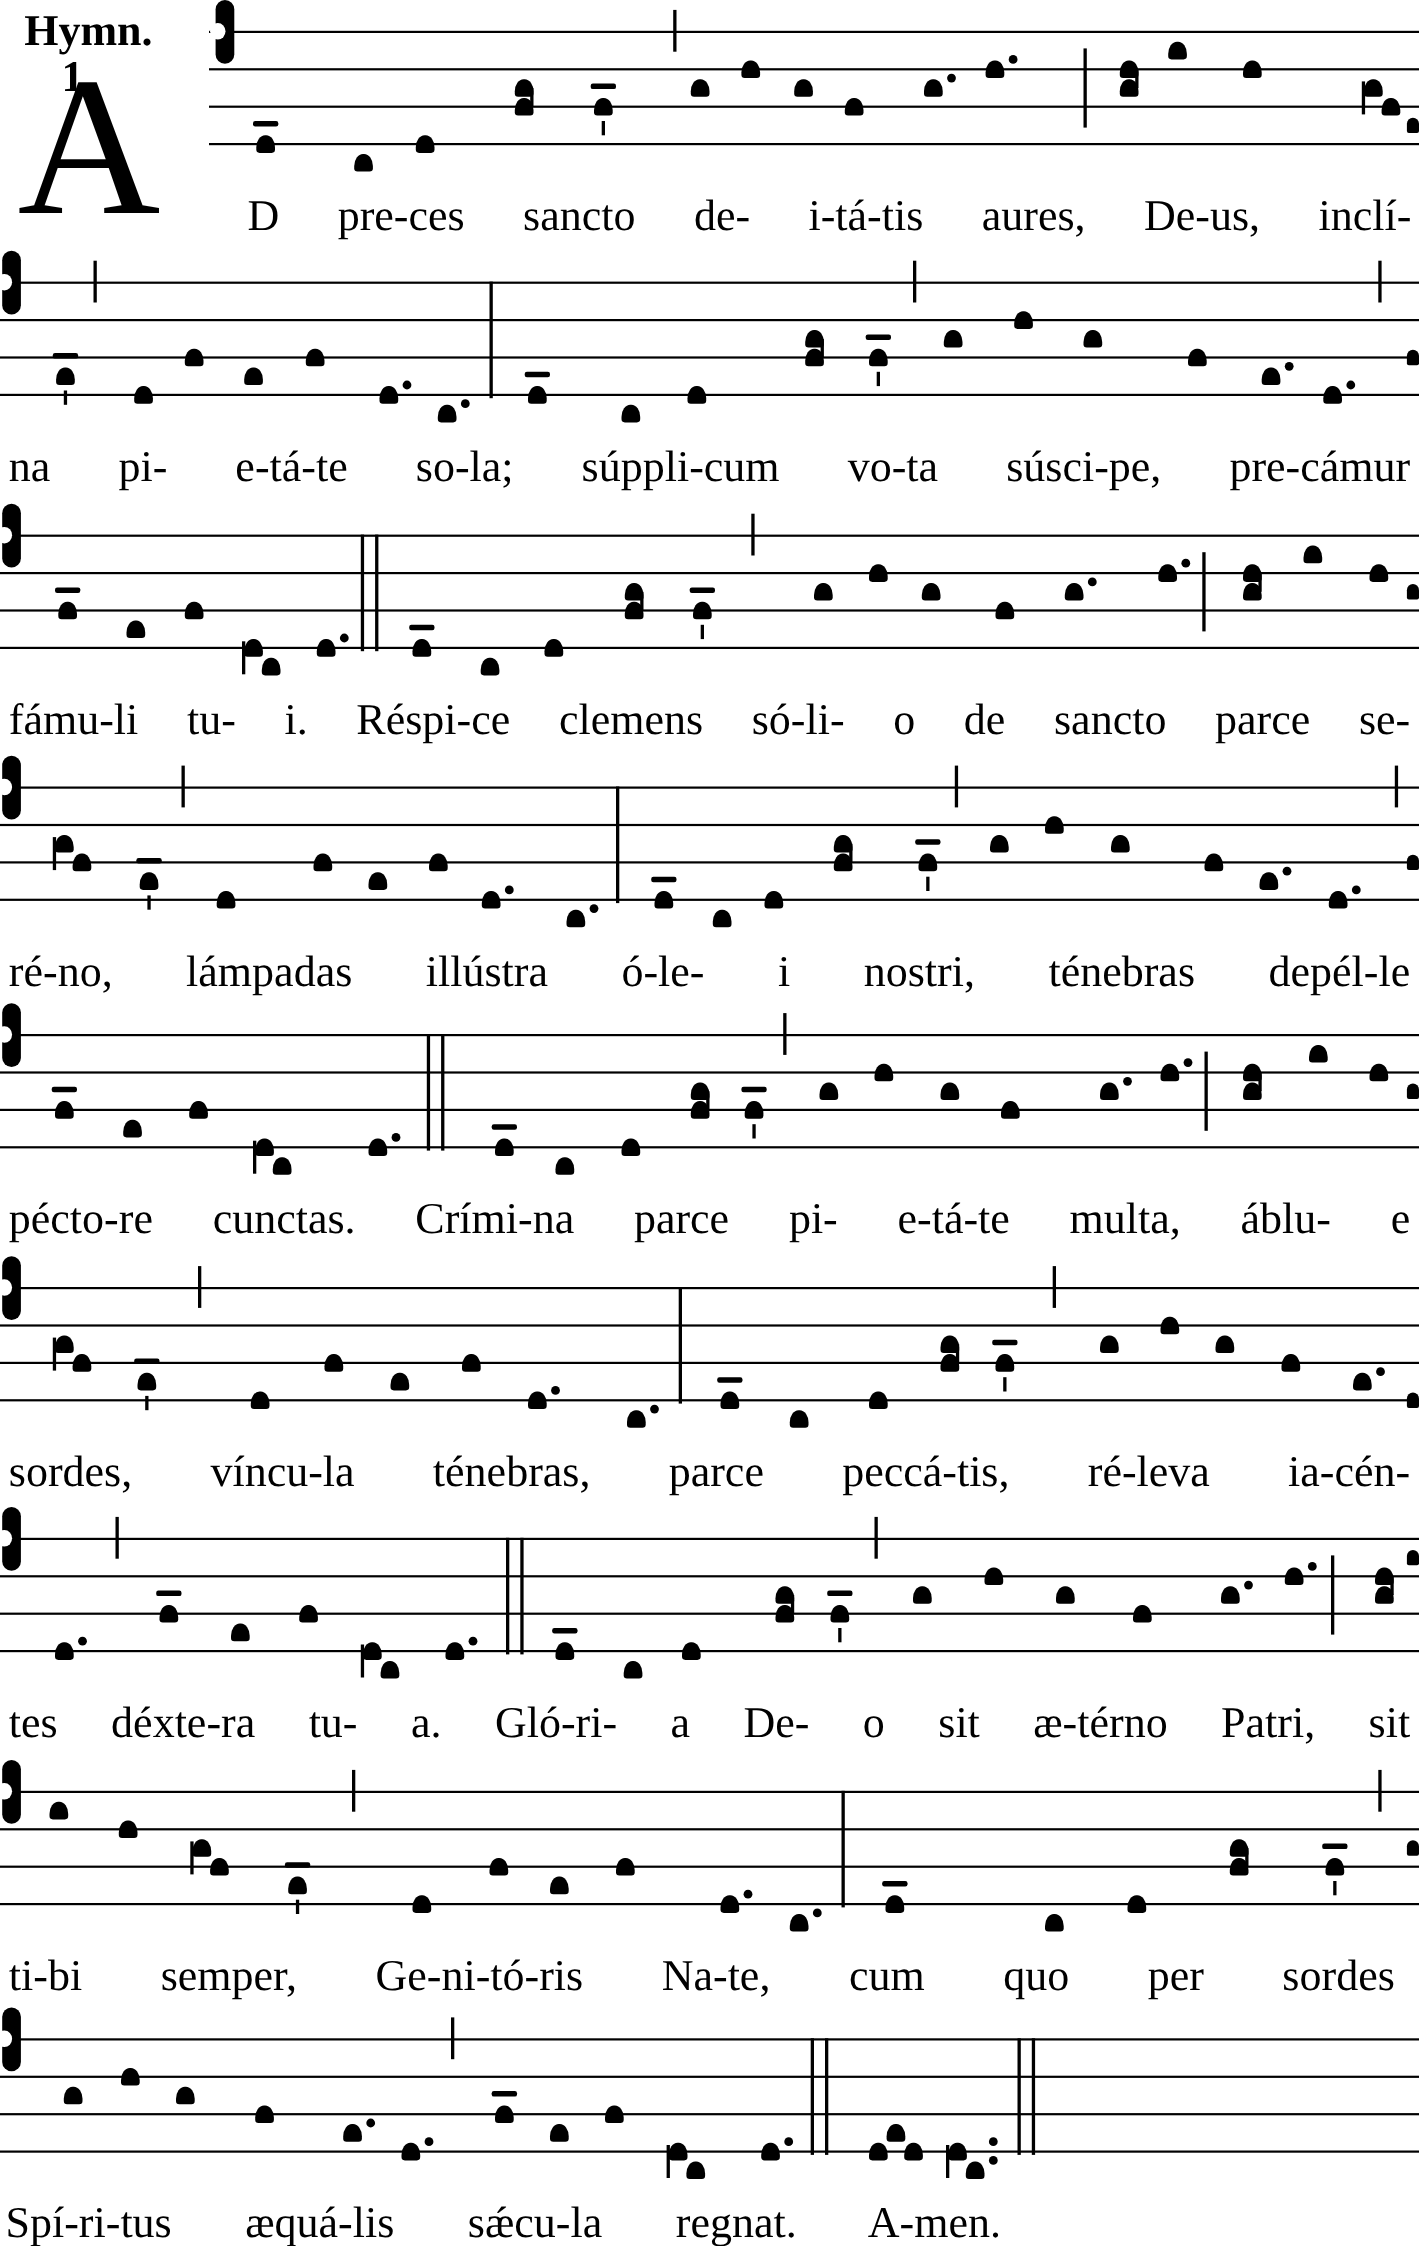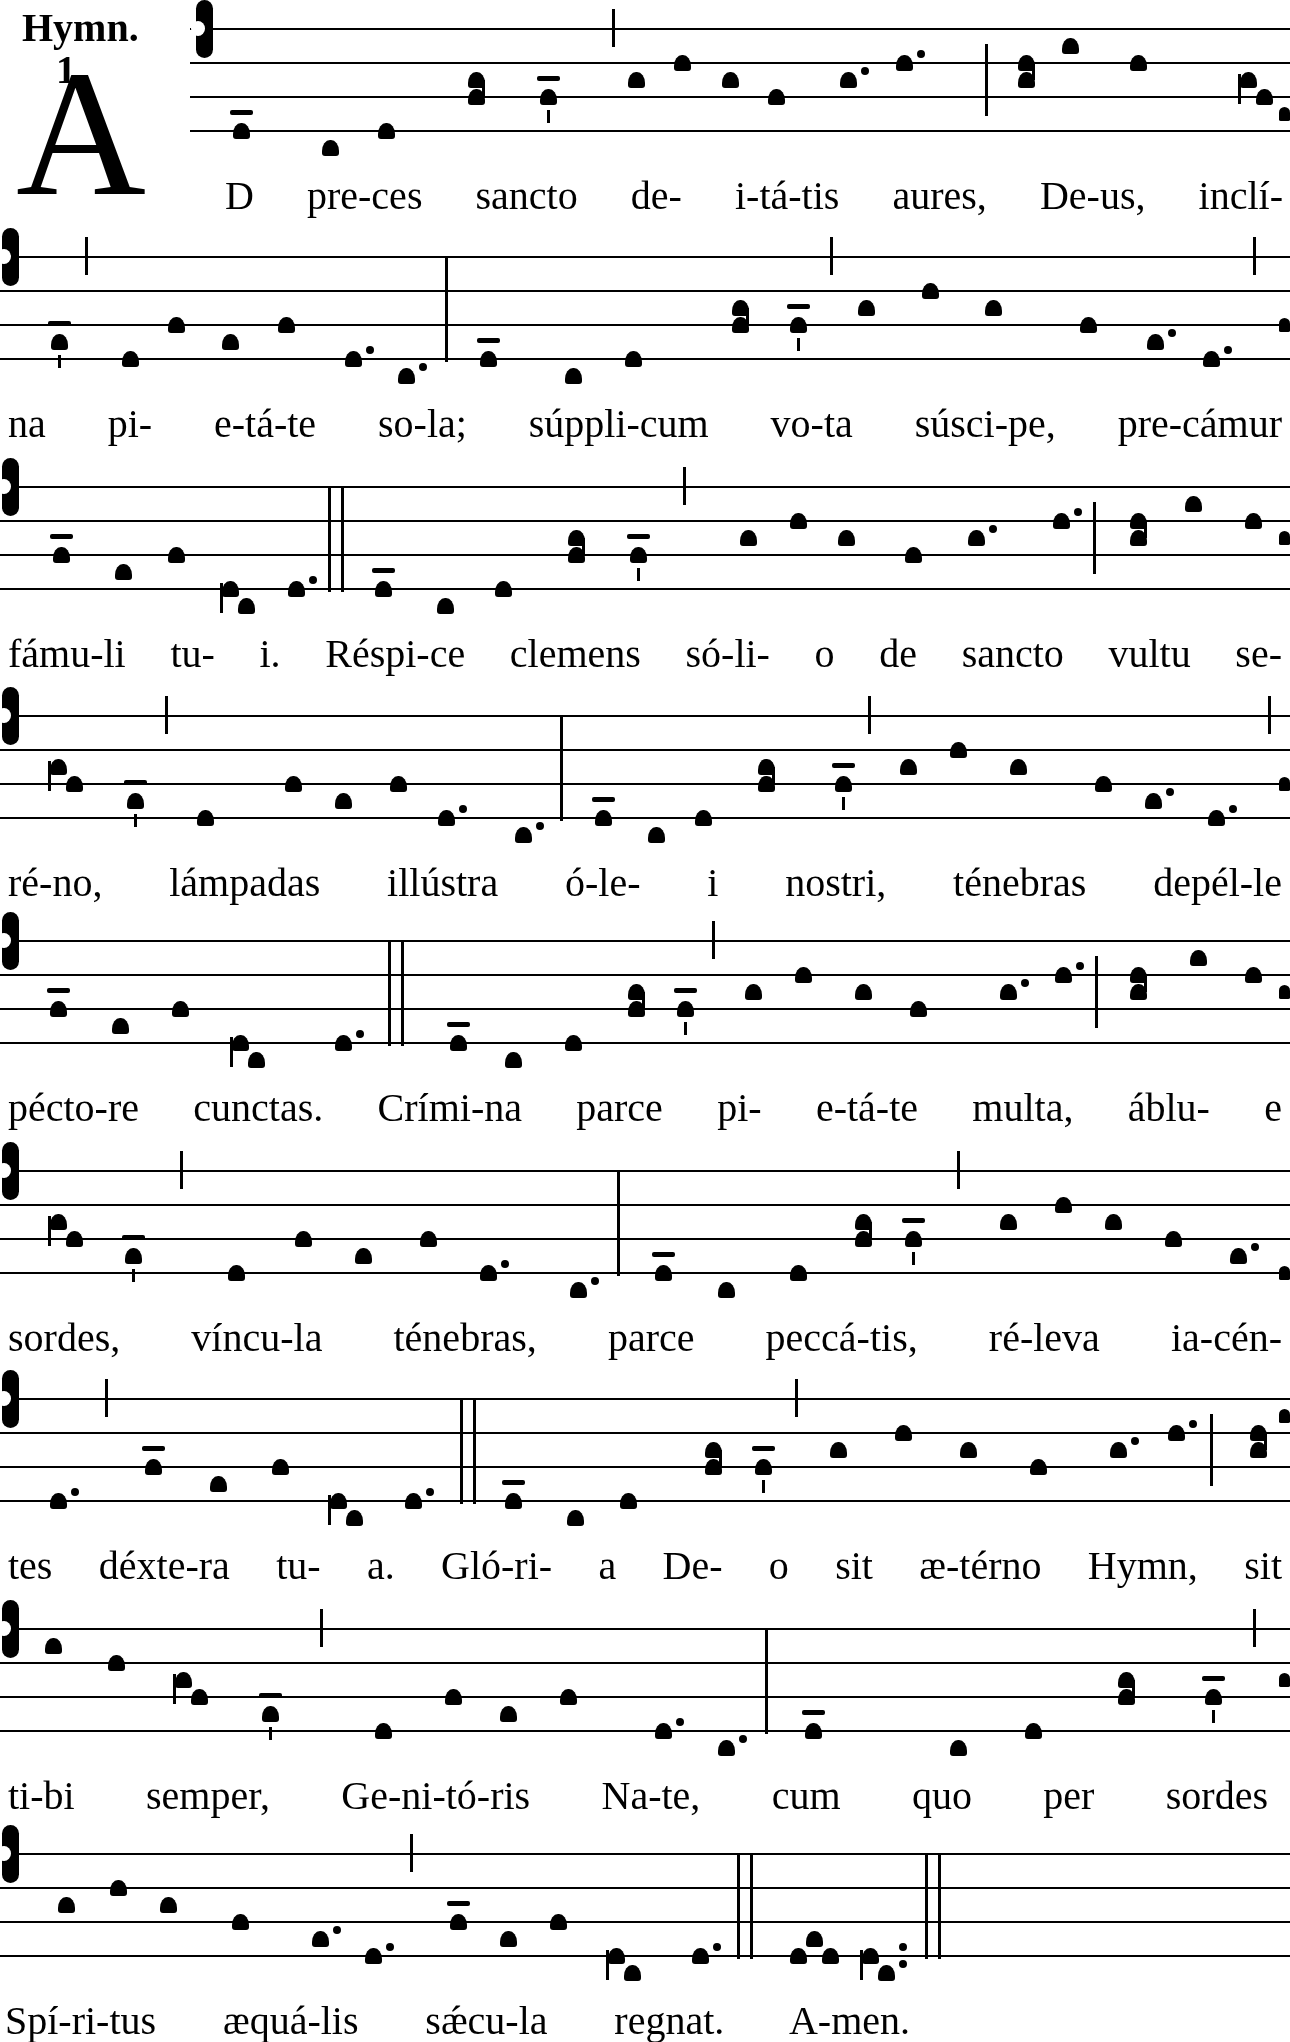--- a/index.html
+++ b/index.html
@@ -147,21 +147,21 @@
       <div class="note" style="left: 968px; top: 530px;"></div>
       <div class="mora-dot" style="left: 989px; top: 525px;"></div>
       <div class="note" style="left: 1053px; top: 513px;"></div>
       <div class="mora-dot" style="left: 1074px; top: 508px;"></div>
       <div class="note" style="left: 1130px; top: 530px;"></div>
       <div class="note" style="left: 1130px; top: 513px;"></div>
       <div class="stem" style="left: 1144px; top: 521px; height: 17px;"></div>
       <div class="note" style="left: 1185px; top: 496px;"></div>
       <div class="note" style="left: 1245px; top: 513px;"></div>
       <div class="custos" style="left: 1279px; top: 531px;"></div>
-      <div class="lyric" style="left: 8px; width: 1274px; top: 631px;">fámu-li tu- i. Réspi-ce clemens só-li- o de sancto vultu se-</div>
+      <div class="lyric" style="left: 8px; width: 1274px; top: 631px;">fámu-li tu- i. Réspi-ce clemens só-li- o de sancto parce se-</div>
       <div class="staff-line" style="left: 0px; width: 1290px; top: 715px;"></div>
       <div class="staff-line" style="left: 0px; width: 1290px; top: 749px;"></div>
       <div class="staff-line" style="left: 0px; width: 1290px; top: 783px;"></div>
       <div class="staff-line" style="left: 0px; width: 1290px; top: 817px;"></div>
       <div class="clef" style="left: 2px; top: 687px;">
         <div class="clef-notch"></div>
       </div>
       <div class="bar" style="left: 165px; top: 696px; height: 38px;"></div>
       <div class="bar" style="left: 560px; top: 715px; height: 106px;"></div>
       <div class="bar" style="left: 868px; top: 696px; height: 38px;"></div>
@@ -325,21 +325,21 @@
       <div class="note" style="left: 960px; top: 1442px;"></div>
       <div class="note" style="left: 1030px; top: 1459px;"></div>
       <div class="note" style="left: 1110px; top: 1442px;"></div>
       <div class="mora-dot" style="left: 1131px; top: 1437px;"></div>
       <div class="note" style="left: 1168px; top: 1425px;"></div>
       <div class="mora-dot" style="left: 1189px; top: 1420px;"></div>
       <div class="note" style="left: 1250px; top: 1442px;"></div>
       <div class="note" style="left: 1250px; top: 1425px;"></div>
       <div class="stem" style="left: 1264px; top: 1433px; height: 17px;"></div>
       <div class="custos" style="left: 1279px; top: 1409px;"></div>
-      <div class="lyric" style="left: 8px; width: 1274px; top: 1543px;">tes déxte-ra tu- a. Gló-ri- a De- o sit æ-térno Hymn, sit</div>
+      <div class="lyric" style="left: 8px; width: 1274px; top: 1543px;">tes déxte-ra tu- a. Gló-ri- a De- o sit æ-térno Patri, sit</div>
       <div class="staff-line" style="left: 0px; width: 1290px; top: 1628px;"></div>
       <div class="staff-line" style="left: 0px; width: 1290px; top: 1662px;"></div>
       <div class="staff-line" style="left: 0px; width: 1290px; top: 1696px;"></div>
       <div class="staff-line" style="left: 0px; width: 1290px; top: 1730px;"></div>
       <div class="clef" style="left: 2px; top: 1600px;">
         <div class="clef-notch"></div>
       </div>
       <div class="bar" style="left: 320px; top: 1609px; height: 38px;"></div>
       <div class="bar" style="left: 765px; top: 1628px; height: 106px;"></div>
       <div class="bar" style="left: 1253px; top: 1609px; height: 38px;"></div>

